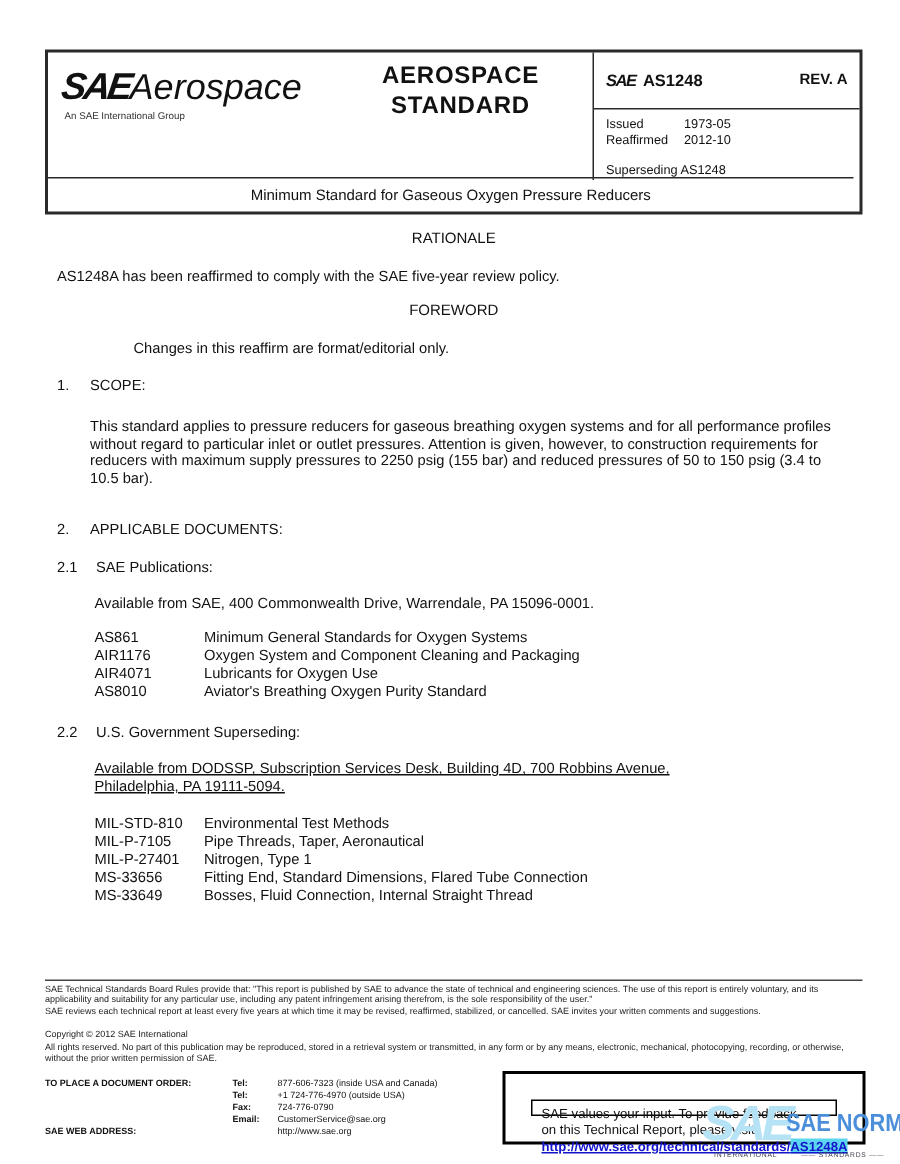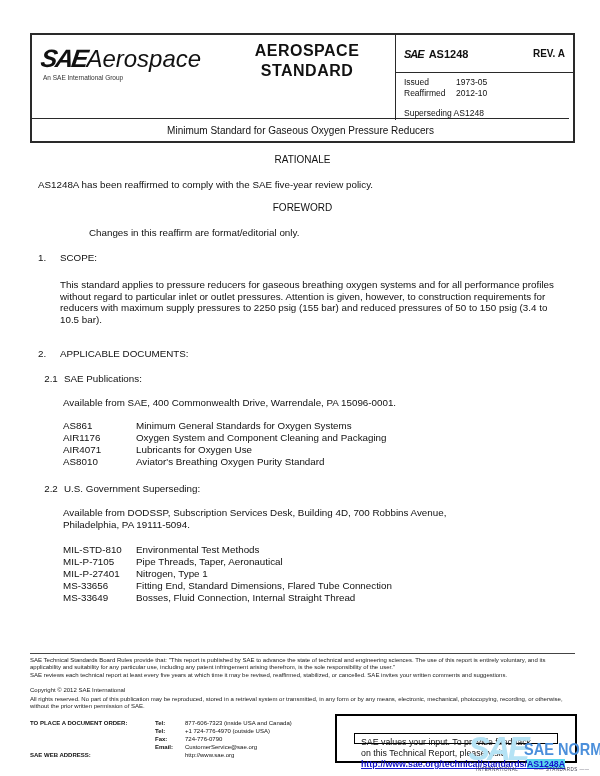--- a/index.html
+++ b/index.html
@@ -42,21 +42,21 @@
     position:absolute; left:0; right:4px; bottom:0; height:23px;
     border-top:1.5px solid #2a2a2a;
     display:flex; align-items:center; justify-content:center;
     font-size:10px;
   }
   
   .center-head { position:absolute; left:30px; width:545px; text-align:center; font-size:10px; }
   .body-text  { position:absolute; font-size:9.8px; line-height:11.7px; }
   .num-head { position:absolute; left:38px; display:flex; font-size:9.8px; }
   .num-1 { width:22px; }
-  .num-2 { width:26px;text-align:center; }
+  .num-2 { width:26px; }
   .doc-table { position:absolute; left:63px; font-size:9.8px; }
   .doc-row { display:flex; line-height:12px; }
   .doc-code { width:73px; flex:none; }
   
   .footer-rule { position:absolute; left:30px; top:653px; width:545px; border-top:1px solid #444; }
   .fine { position:absolute; left:30px; width:545px; font-size:6px; line-height:7px; color:#222; }
   .order-grid { position:absolute; left:30px; top:719px; width:320px; font-size:6px; line-height:8px; }
   .order-row { display:flex; }
   .order-col1 { width:125px; font-weight:bold; flex:none; }
   .order-col2 { width:30px; font-weight:bold; flex:none; }
@@ -161,21 +161,21 @@
     <div class="doc-row">
       <span class="doc-code">AS8010</span>
       <span>Aviator's Breathing Oxygen Purity Standard</span>
     </div>
   </div>
 
   <div class="num-head" style="top:483px;">
     <span class="num-2">2.2</span>
     <span>U.S. Government Superseding:</span>
   </div>
-  <div class="body-text" style="left:63px; top:507px; width:420px;">Available from DODSSP, Subscription Services Desk, Building 4D, 700 Robbins Avenue, Philadelphia, PA 19111-5094.</div>
+  <div class="body-text" style="left:63px; top:507px; width:420px;text-decoration:underline;">Available from DODSSP, Subscription Services Desk, Building 4D, 700 Robbins Avenue, Philadelphia, PA 19111-5094.</div>
 
   <div class="doc-table" style="top:544px;">
     <div class="doc-row">
       <span class="doc-code">MIL-STD-810</span>
       <span>Environmental Test Methods</span>
     </div>
     <div class="doc-row">
       <span class="doc-code">MIL-P-7105</span>
       <span>Pipe Threads, Taper, Aeronautical</span>
     </div>

